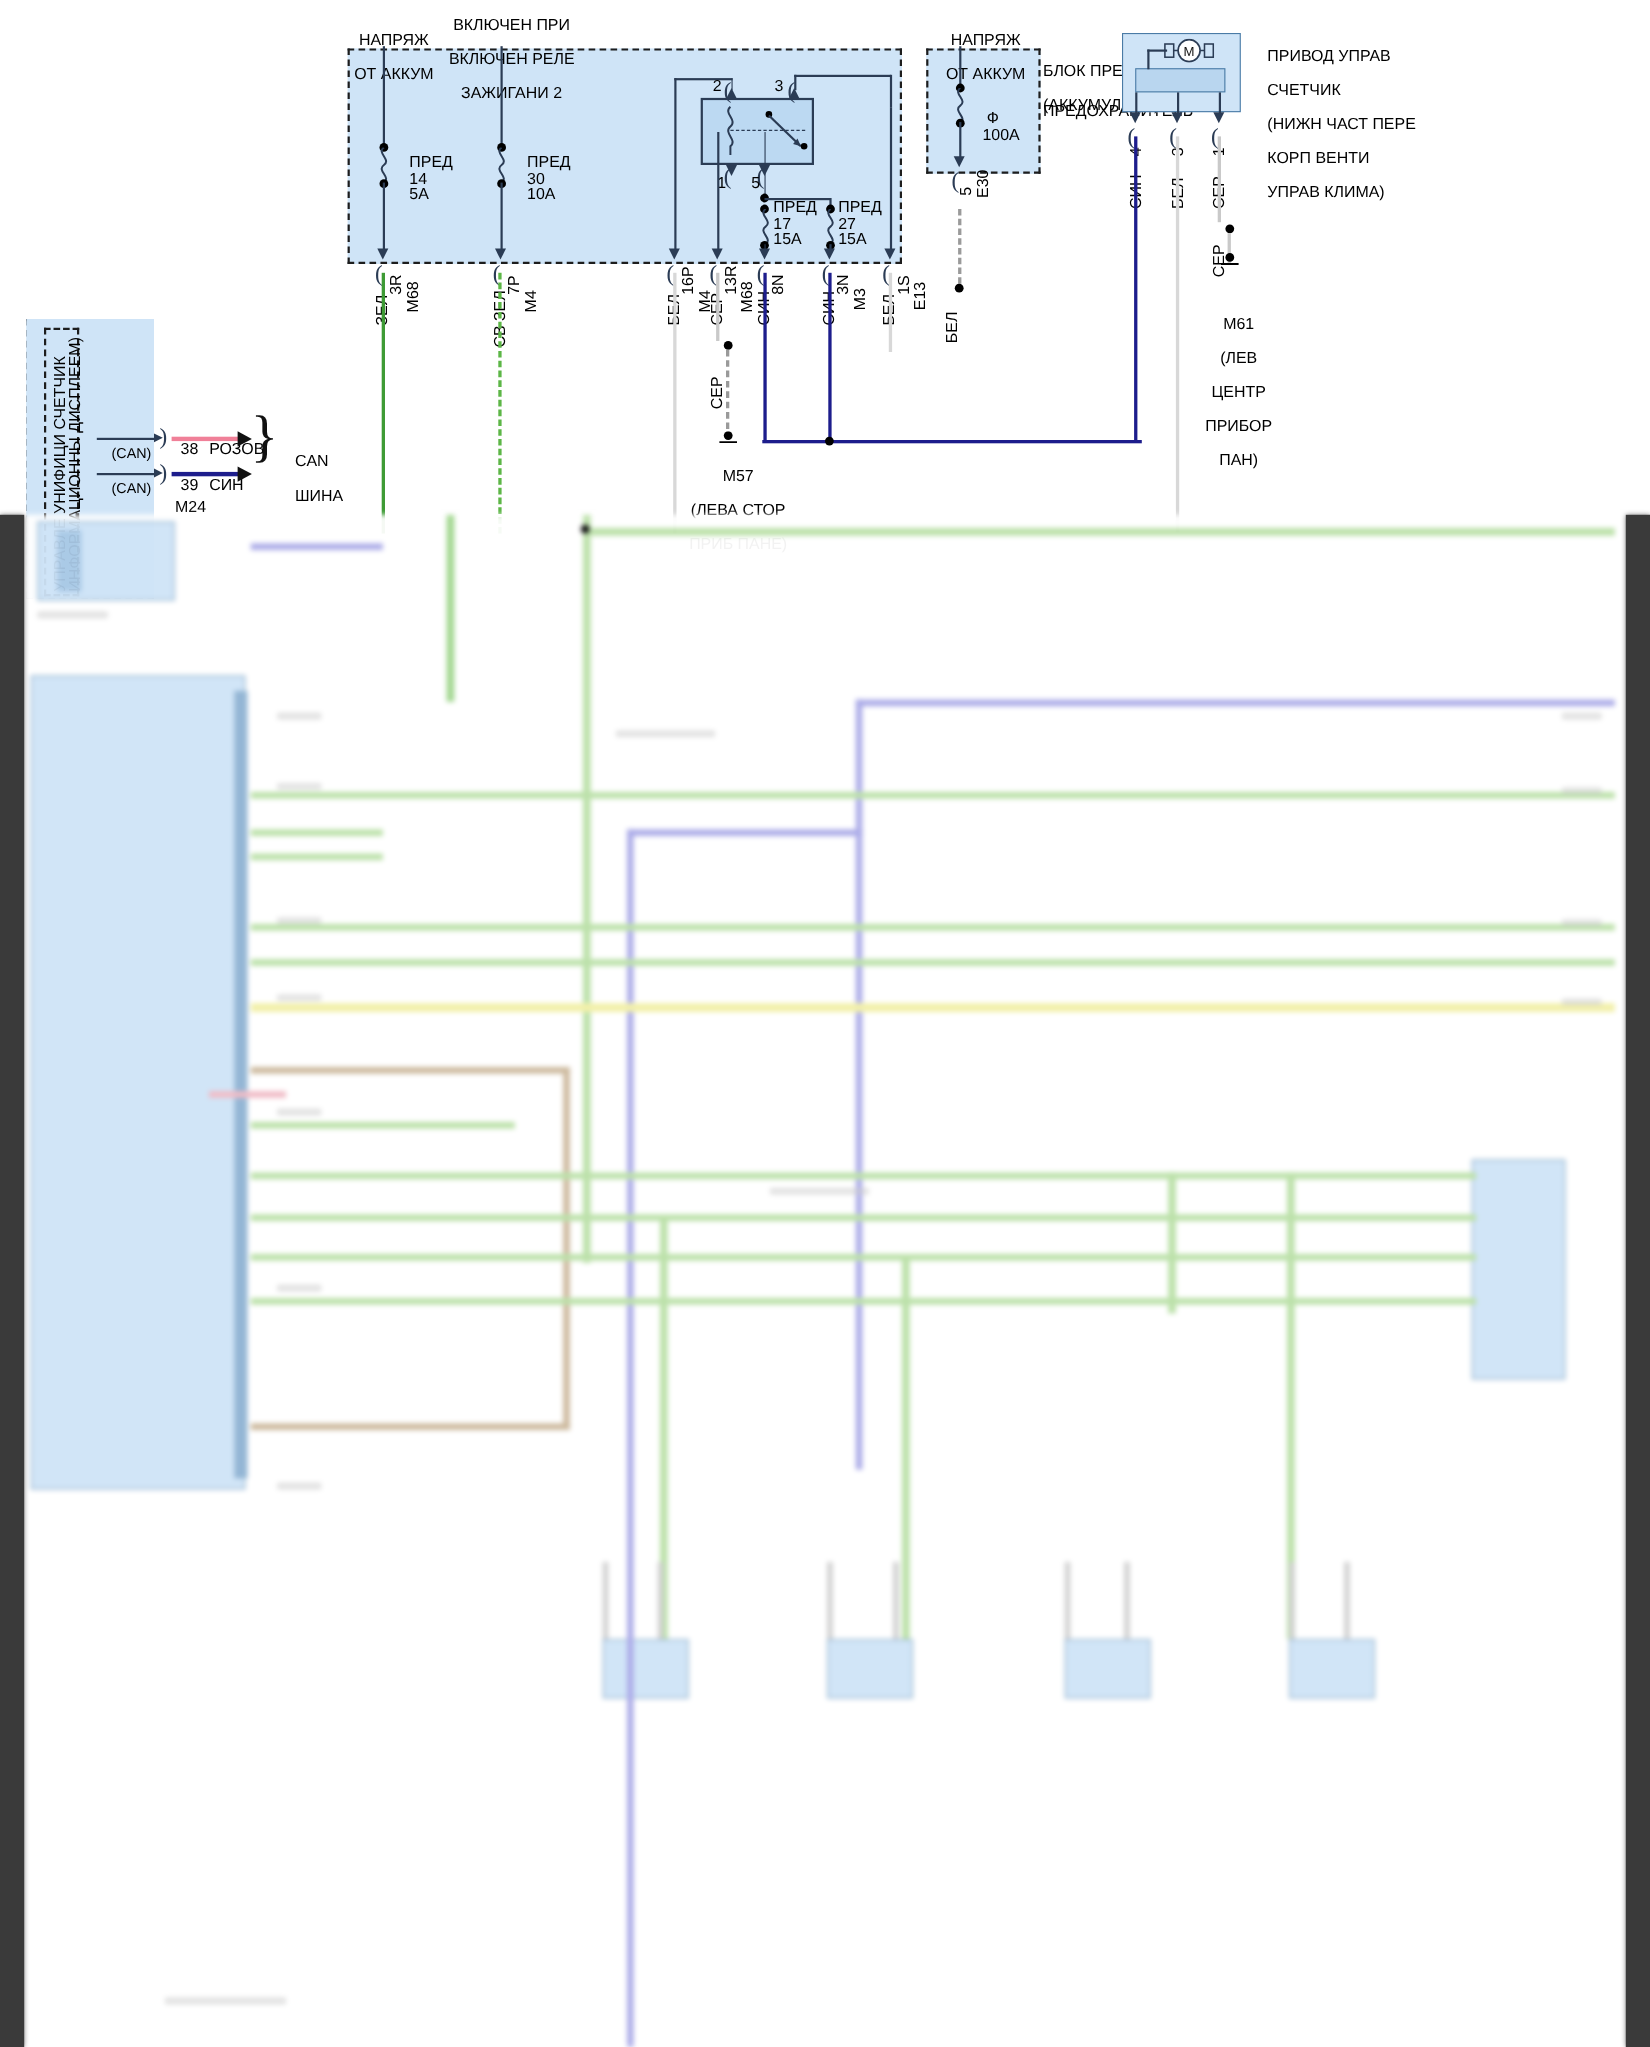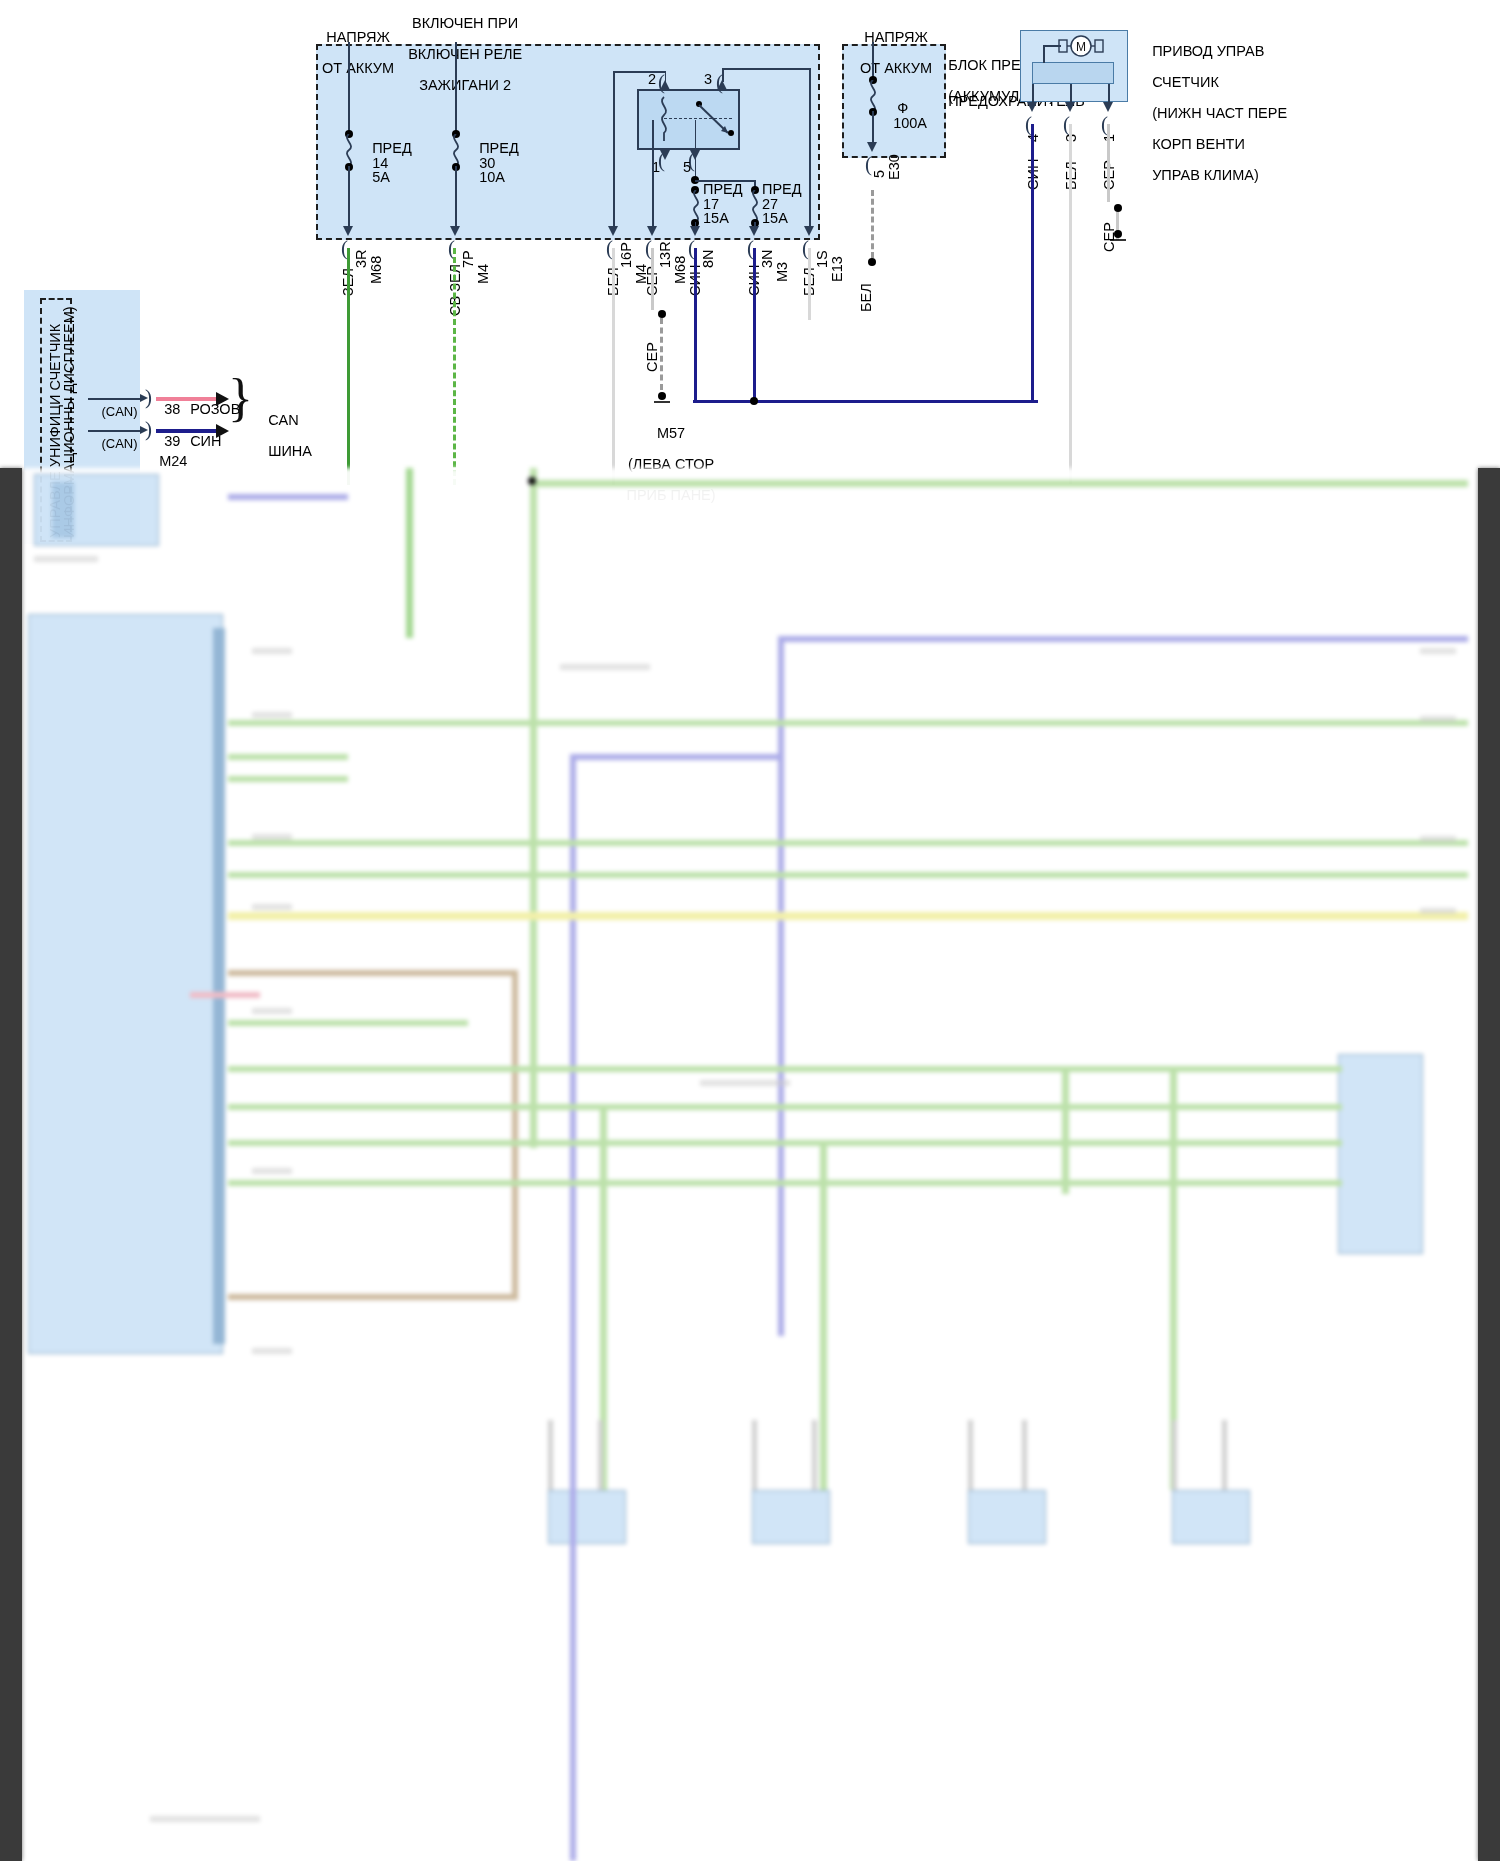--- a/index.html
+++ b/index.html
@@ -325,20 +325,27 @@
   <div class="vtxt" style="left:1102px;top:190px;"><span>СЕР</span></div>
   <div class="wire grey" style="left:1107px;top:124px;height:78px;"></div>
   <div class="dot" style="left:1114px;top:204px;"></div>
   <div class="wire grey" style="left:1116px;top:212px;height:28px;"></div>
   <div class="vtxt" style="left:1102px;top:252px;"><span>СЕР</span></div>
   <div class="gnd" style="left:1109px;top:230px;">
     <svg width="18" height="14" viewBox="0 0 18 14">
         <circle cx="9" cy="4" r="4" fill="#000"></circle>
         <path d="M1 10 L17 10" stroke="#000" stroke-width="1.6"></path>
       </svg>
+  </div>
+  <div class="txt c" style="left:1072px;top:272px;width:92px;">
+    <span>M61</span><br>
+    <span>(ЛЕВ</span><br>
+    <span>ЦЕНТР</span><br>
+    <span>ПРИБОР</span><br>
+    <span>ПАН)</span>
   </div>
 
   <div class="wire hblue" style="left:693px;top:400px;width:345px;"></div>
   <div class="dot" style="left:750px;top:397px;"></div>
 
   <div class="blk dash" style="left:24px;top:290px;width:116px;height:254px;"></div>
   <div class="blk" style="left:24px;top:290px;width:116px;height:254px;background:#cfe4f7;"></div>
   <div class="blk dashnb" style="left:40px;top:298px;width:32px;height:244px;"></div>
   <div class="vtxt" style="left:48px;top:538px;">
     <span>УПРАВЛЕ УНИФИЦИ СЧЕТЧИК</span>

